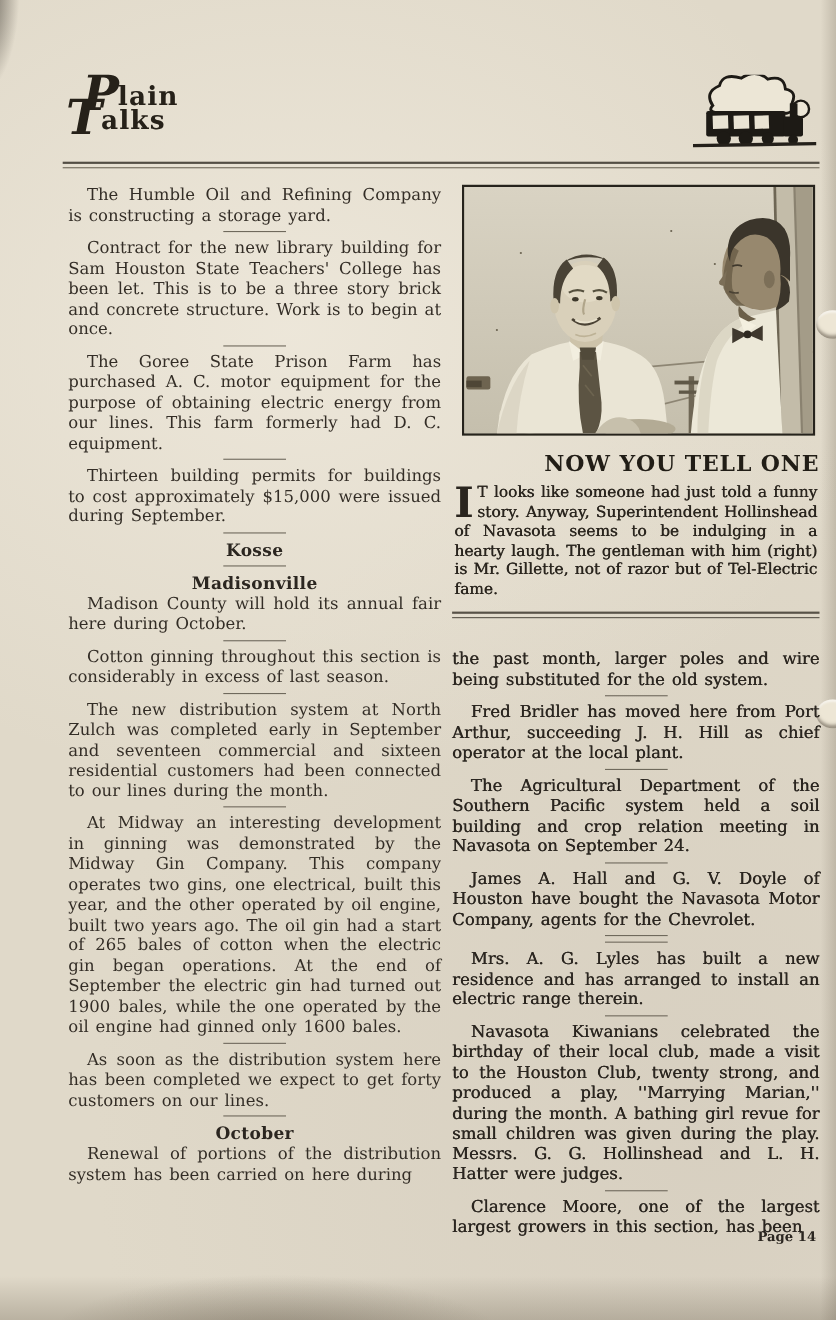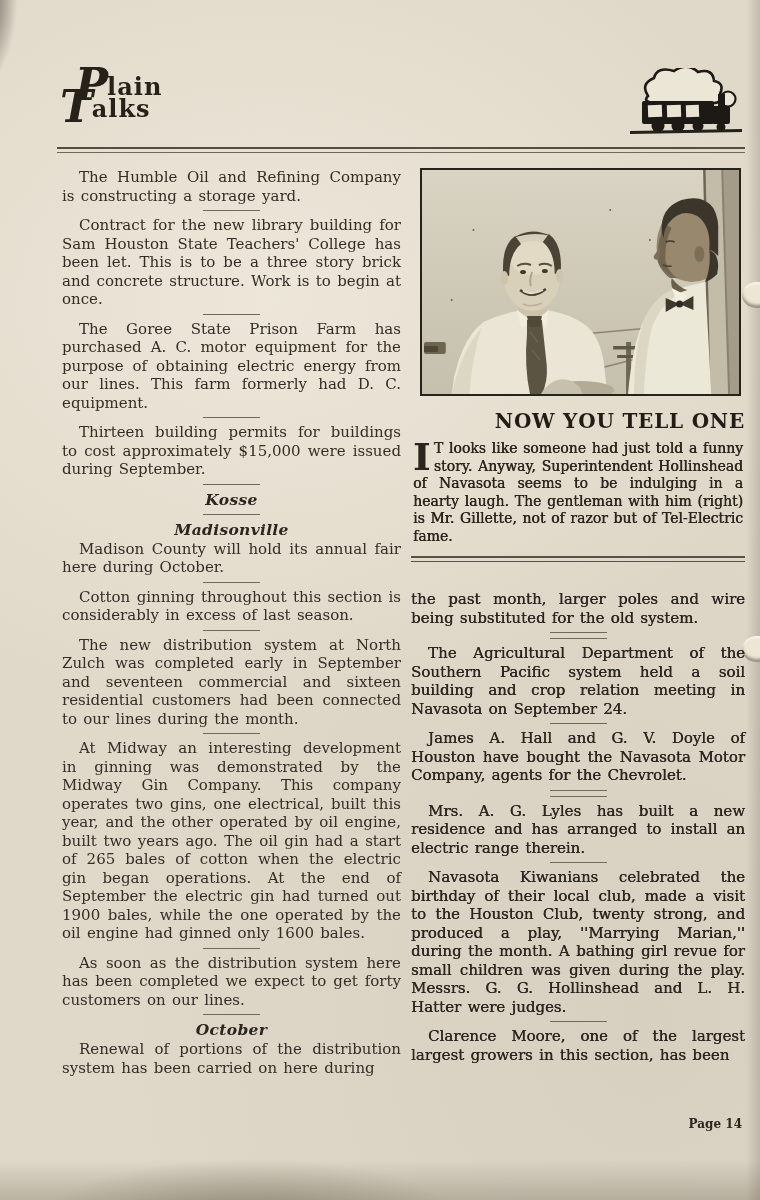--- a/index.html
+++ b/index.html
@@ -42,21 +42,21 @@
   
   .col { position:absolute; top:168px; }
   .col-left  { left:62px;  width:339px; }
   .col-right { left:411px; width:334px; }
   .para { margin:0; font-size:15px; line-height:18.5px; text-align:justify; text-indent:17px;
     word-spacing:1.5px; color:#332d26; }
   .col-right .para { color:#2b2620; text-shadow:0.3px 0 0 currentColor; }
   .para.noindent { text-indent:0;margin-top:28px; }
   .rule { width:57px; height:1px; background:#6f695c; margin:5px auto; }
   .section-head { font-size:15.5px; line-height:19px; font-weight:bold; text-align:center;
-    margin:2px 0 1px; letter-spacing:.3px; color:#2b2620;font-style:italic; }
+    margin:2px 0 1px; letter-spacing:.3px; color:#2b2620; }
 
   
   .photo-frame { margin:0 4px 0 9px; height:224px; border:2px solid #26231c; background:#c9c3b2;
     position:relative; overflow:hidden; }
   .photo-frame svg { display:block; width:100%; height:100%; }
   .photo-caption-title { font-size:20px; font-weight:bold; text-align:right; letter-spacing:.8px;
     margin:13px 0 7px; color:#211d16; }
   .caption-para { margin:0 2px; font-size:14px; line-height:17.5px; text-align:justify;
     color:#2a251e; text-shadow:0.4px 0 0 currentColor; word-spacing:1px; }
   .dropcap { float:left; font-size:38px; line-height:30px; font-weight:bold; margin:2px 3px 0 0;
@@ -204,20 +204,21 @@
 
     <h2 class="photo-caption-title">NOW YOU TELL ONE</h2>
 
     <p class="caption-para"><span class="dropcap">I</span><span>T looks like someone had just told a funny story. Anyway, Superintendent Hollinshead of Navasota seems to be indulging in a hearty laugh. The gentleman with him (right) is Mr. Gillette, not of razor but of Tel-Electric fame.</span></p>
 
     <div class="double-rule"></div>
 
     <div id="col-right-blocks">
         <p class="para noindent">the past month, larger poles and wire being substituted for the old system.</p>
         <div class="rule"></div>
+        <p class="para">Fred Bridler has moved here from Port Arthur, succeeding J. H. Hill as chief operator at the local plant.</p>
         <div class="rule"></div>
         <p class="para">The Agricultural Department of the Southern Pacific system held a soil building and crop relation meeting in Navasota on September 24.</p>
         <div class="rule"></div>
         <p class="para">James A. Hall and G. V. Doyle of Houston have bought the Navasota Motor Company, agents for the Chevrolet.</p>
         <div class="rule"></div>
         <div class="rule"></div>
         <p class="para">Mrs. A. G. Lyles has built a new residence and has arranged to install an electric range therein.</p>
         <div class="rule"></div>
         <p class="para">Navasota Kiwanians celebrated the birthday of their local club, made a visit to the Houston Club, twenty strong, and produced a play, ''Marrying Marian,'' during the month. A bathing girl revue for small children was given during the play. Messrs. G. G. Hollinshead and L. H. Hatter were judges.</p>
         <div class="rule"></div>

